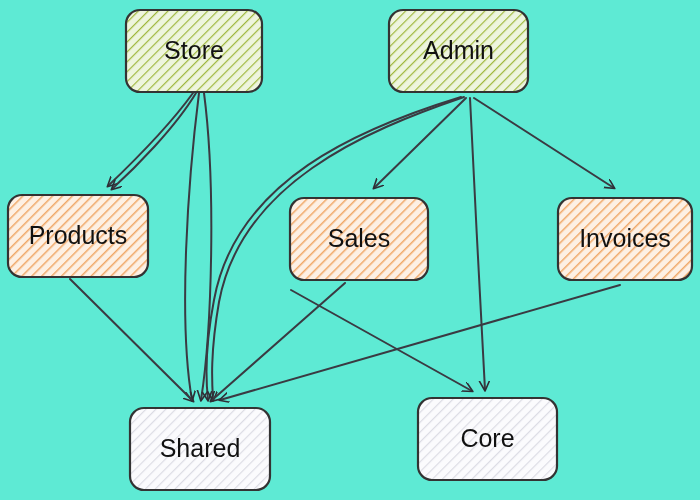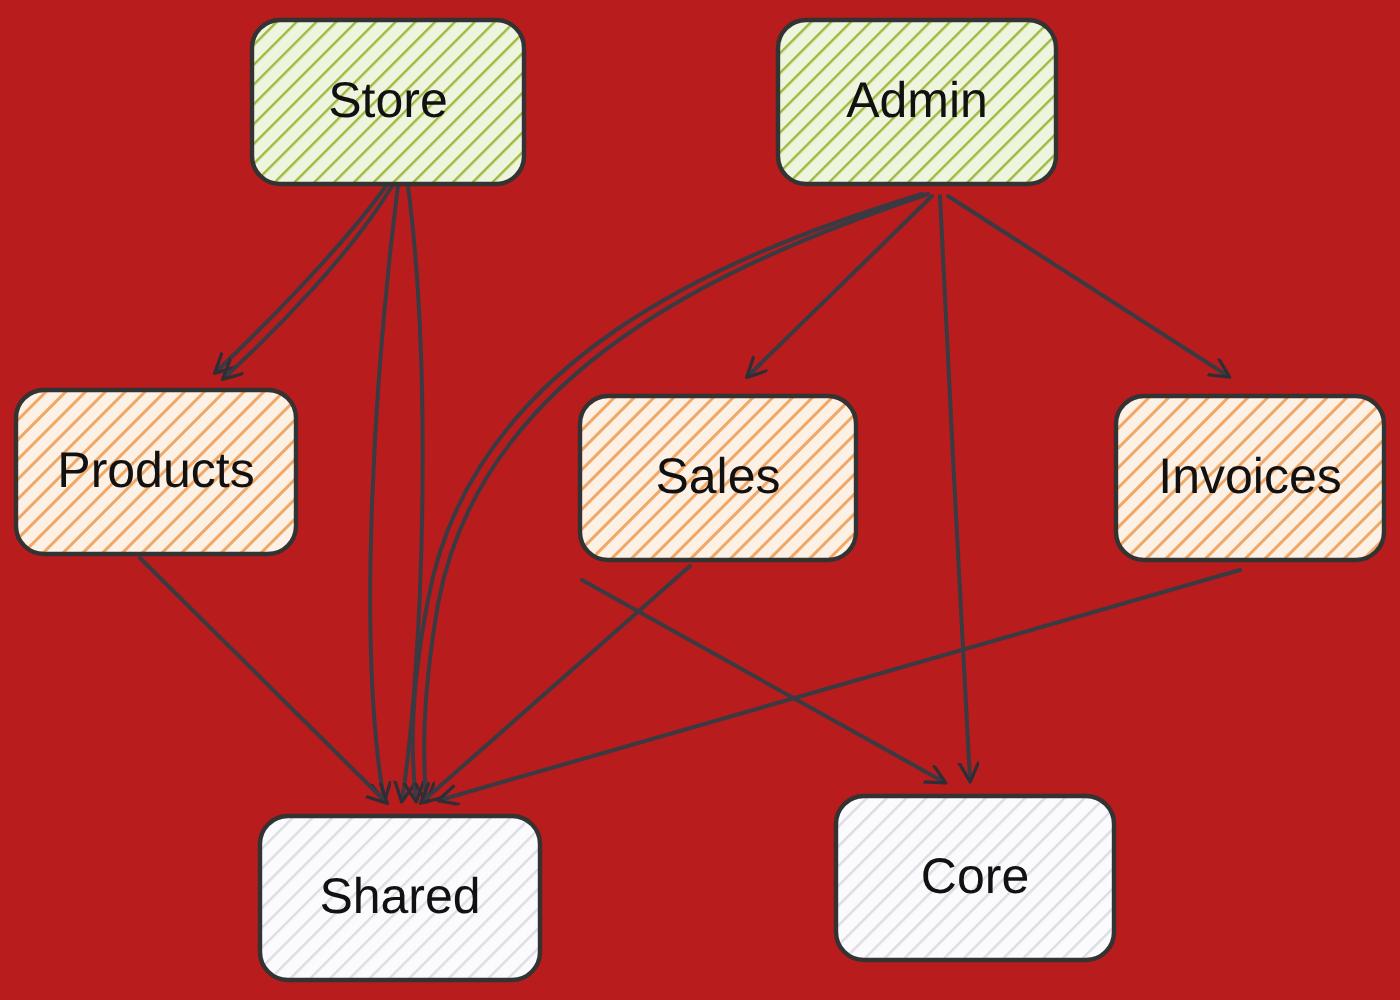--- a/index.html
+++ b/index.html
@@ -10,21 +10,21 @@
   body {
     width: 700px;
     height: 500px;
     overflow: hidden;
     font-family: "Liberation Sans", sans-serif;
   }
   #diagram-root {
     position: relative;
     width: 700px;
     height: 500px;
-    background: #b91c1c;
+    background: #5eead4;
   }
   #diagram-svg {
     position: absolute;
     left: 0;
     top: 0;
     width: 700px;
     height: 500px;
   }
   .node-label {
     font-family: "Liberation Sans", sans-serif;

